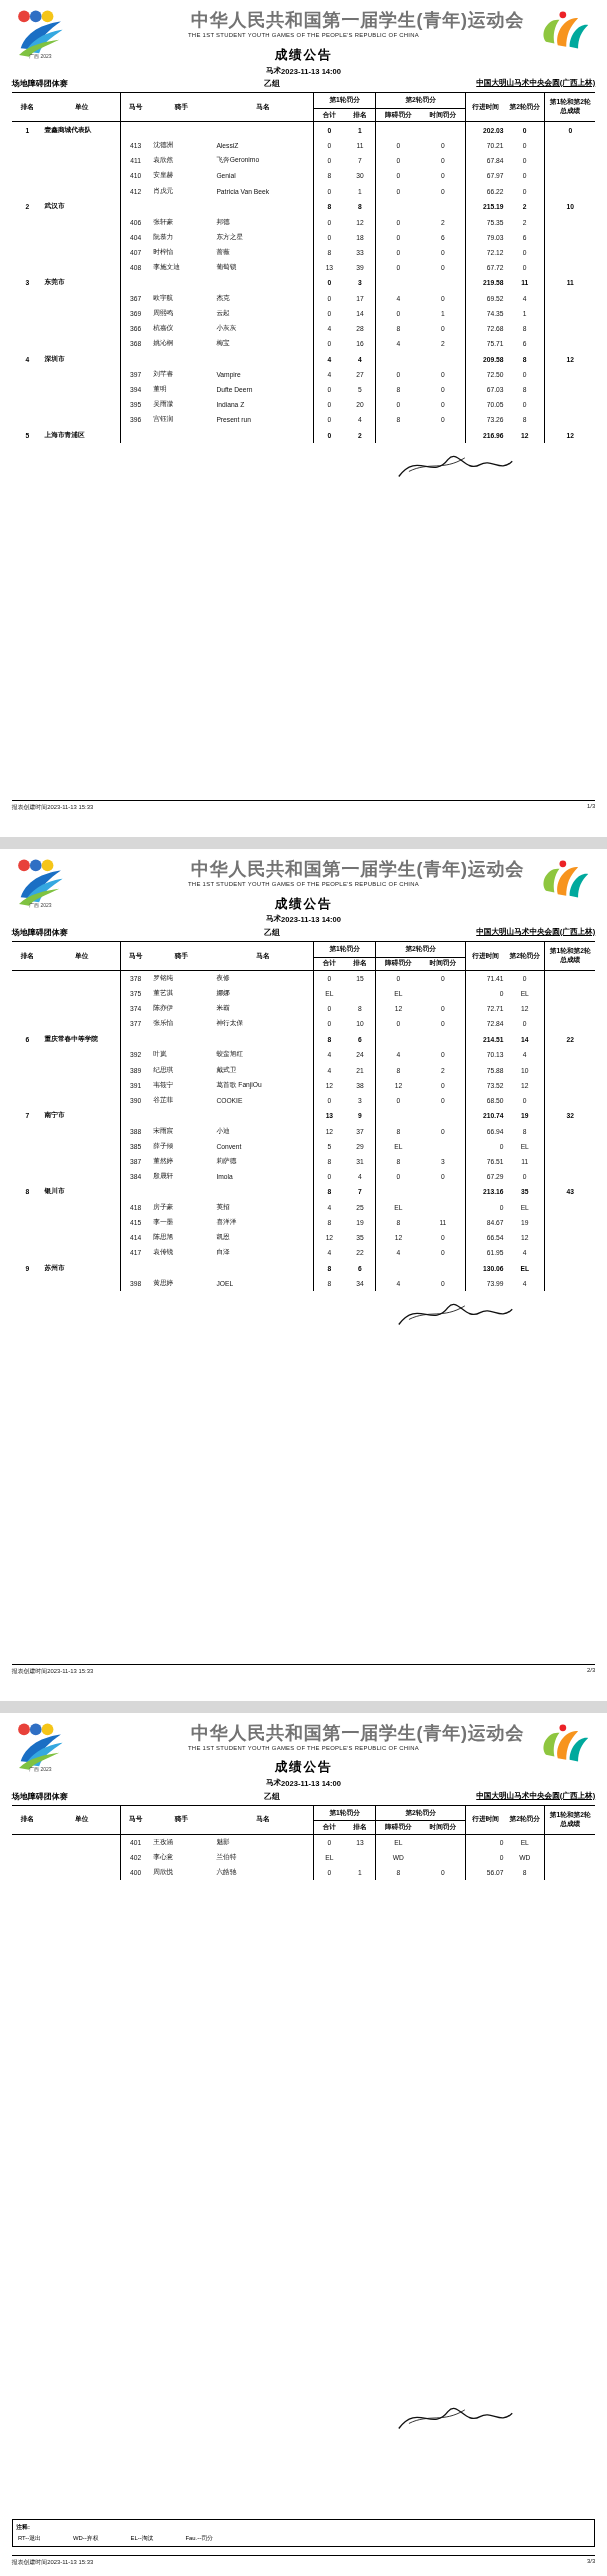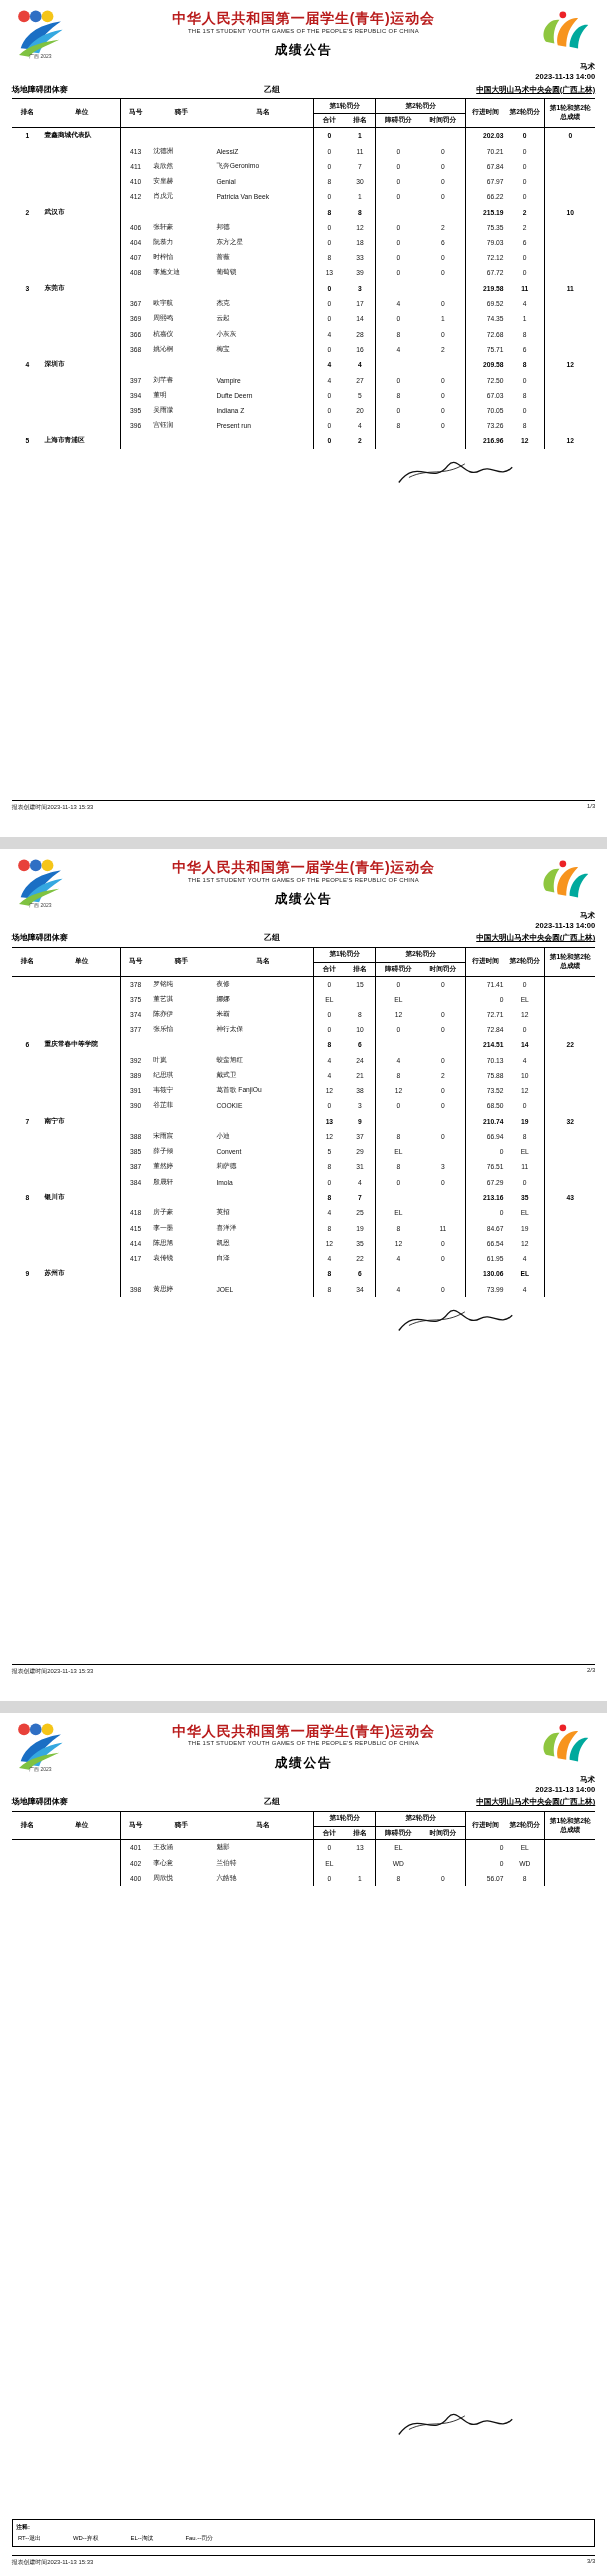--- a/index.html
+++ b/index.html
@@ -10,28 +10,28 @@
   }
   .page.p1{height:837px;}
   .page.p2{height:852px;}
   .page.p3{height:869px;}
 
   
   .hdr{display:flex;align-items:flex-start;gap:5px;border-bottom:0;}
   .logo-left{width:66px;height:52px;position:relative;flex:0 0 66px;}
   .logo-right{width:66px;height:49px;position:relative;flex:0 0 66px;}
   .hdr-mid{flex:1;text-align:center;padding-top:1.7px;}
-  .title-cn{font-size:14px;font-weight:bold;letter-spacing:0.8px;color:#b91c1c;line-height:1.15;}
+  .title-cn{font-size:18px;font-weight:bold;letter-spacing:0.8px;color:#737373;line-height:1.15;text-align:right;}
   .title-en{font-size:5.9px;color:#222;letter-spacing:0.3px;margin-top:1.7px;}
   .title-sub{font-size:12.7px;font-weight:bold;margin-top:8.4px;letter-spacing:1.7px;}
 
-  .meta-row{display:flex;justify-content:center;align-items:flex-end;margin-top:1.7px;flex-direction:column;}
+  .meta-row{display:flex;justify-content:center;align-items:flex-end;margin-top:1.7px;}
   .meta-left{font-size:7.6px;font-weight:bold;}
   .meta-right{font-size:7.6px;text-align:right;font-weight:bold;}
-  .meta-l2{display:flex;justify-content:space-between;align-items:flex-end;margin-top:2.5px;}
+  .meta-l2{display:flex;justify-content:space-between;align-items:flex-start;margin-top:2.5px;}
   .disc{font-size:8px;font-weight:bold;}
   .grade{font-size:8px;font-weight:bold;}
   .venue{font-size:7.6px;font-weight:bold;text-decoration:underline;}
 
   
   table.res{width:100%;border-collapse:collapse;margin-top:3.4px;table-layout:fixed;}
   table.res th,table.res td{font-size:6.7px;padding:0.8px 1.7px;}
   .thead-top th{border-top:1.1px solid #000;border-bottom:0.5px solid #000;font-weight:bold;text-align:center;height:12.7px;}
   .thead-bot th{border-bottom:1.1px solid #000;font-weight:bold;text-align:center;height:11px;}
   .vline{border-left:0.5px solid #000;}

